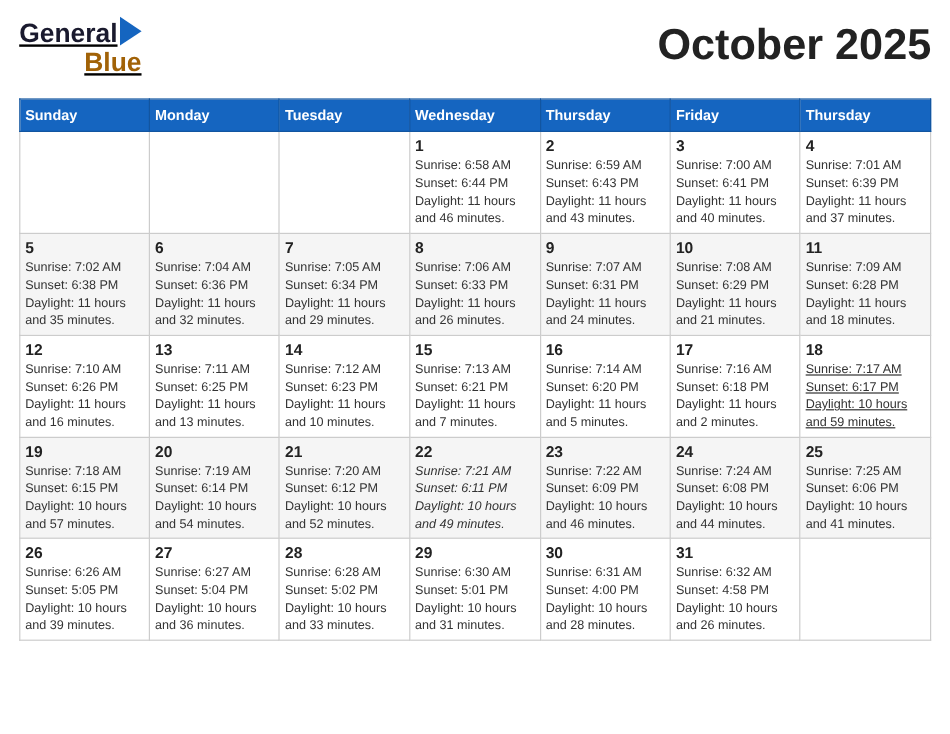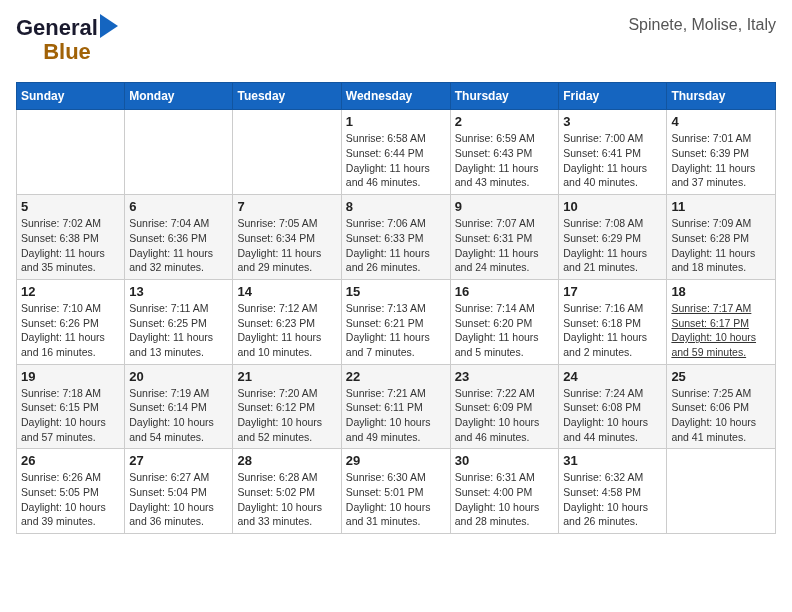--- a/index.html
+++ b/index.html
@@ -77,30 +77,30 @@
       font-size: 10.5px;
       line-height: 1.4;
     }
     td.empty { background: #fff !important; }
   </style>
 </head>
 <body>
 
 <div class="header">
   <div class="logo">
-    <div style="display:flex;flex-direction:column;align-items:center;">
+    <div style="display:flex;flex-direction:column;align-items:flex-end;text-decoration:underline;">
       <div style="display:flex;align-items:center;">
         <span class="logo-text" style="color:#1a1a2e;">General</span>
         <div class="logo-arrow"></div>
       </div>
       <span class="logo-text logo-blue">Blue</span>
     </div>
   </div>
   <div class="title-block">
-    <h2>Spinete, Molise, Italy</h2>
+    <h1>October 2025</h1>
   </div>
 </div>
 
 <table>
   <thead>
     <tr>
     <th>Sunday</th>
         <th>Monday</th>
         <th>Tuesday</th>
         <th>Wednesday</th>
@@ -197,21 +197,21 @@
 Daylight: 10 hours
 and 57 minutes.</span></td>
         <td><span class="day-num">20</span><span class="day-info" style="white-space: pre-line;">Sunrise: 7:19 AM
 Sunset: 6:14 PM
 Daylight: 10 hours
 and 54 minutes.</span></td>
         <td><span class="day-num">21</span><span class="day-info" style="white-space: pre-line;">Sunrise: 7:20 AM
 Sunset: 6:12 PM
 Daylight: 10 hours
 and 52 minutes.</span></td>
-        <td><span class="day-num">22</span><span class="day-info" style="white-space: pre-line;">Sunrise: 7:21 AM
+        <td><span class="day-num">22</span><span class="day-info" style="white-space: pre-line; font-style: italic;">Sunrise: 7:21 AM
 Sunset: 6:11 PM
 Daylight: 10 hours
 and 49 minutes.</span></td>
         <td><span class="day-num">23</span><span class="day-info" style="white-space: pre-line;">Sunrise: 7:22 AM
 Sunset: 6:09 PM
 Daylight: 10 hours
 and 46 minutes.</span></td>
         <td><span class="day-num">24</span><span class="day-info" style="white-space: pre-line;">Sunrise: 7:24 AM
 Sunset: 6:08 PM
 Daylight: 10 hours

